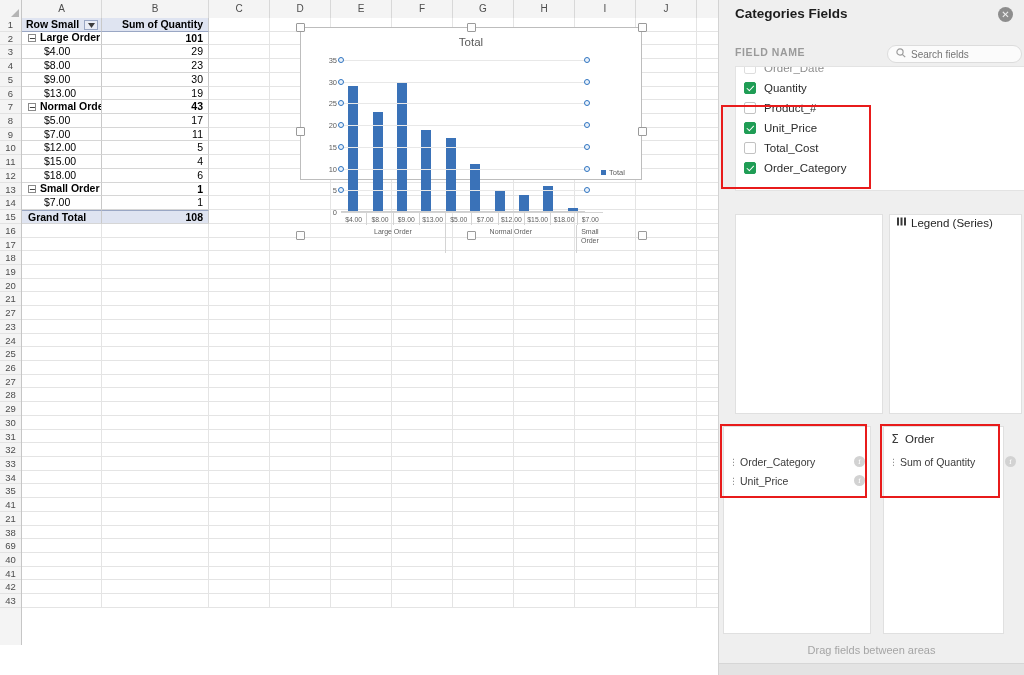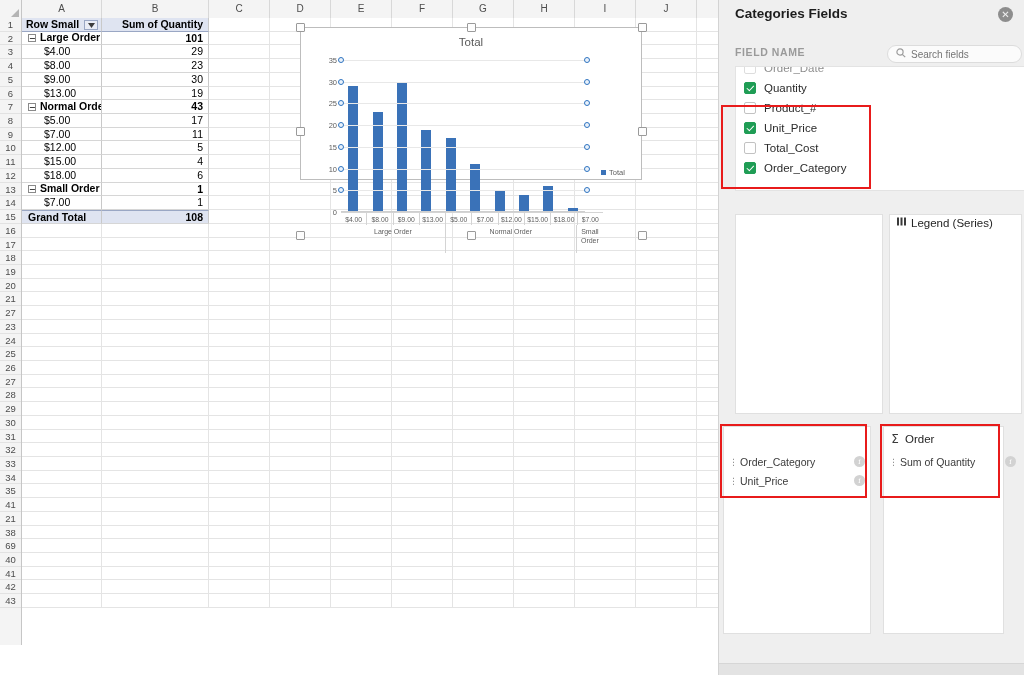--- a/index.html
+++ b/index.html
@@ -1156,20 +1156,21 @@
       <span>Order</span>
     </div>
     <div id="values-items" style="position:absolute; left:166px; top:452px; width:135px;">
         <div class="pill">
           <span class="dots">⋮</span>
           <span class="pname">Sum of Quantity</span>
           <span class="infoi">i</span>
         </div>
       </div>
 
+    <div id="dragtext">Drag fields between areas</div>
     <div id="pane-bottom-strip"></div>
   </div>
 
   <div id="redbox-fields"></div>
   <div id="redbox-axis"></div>
   <div id="redbox-values"></div>
 
 </div>
 
 </body></html>

